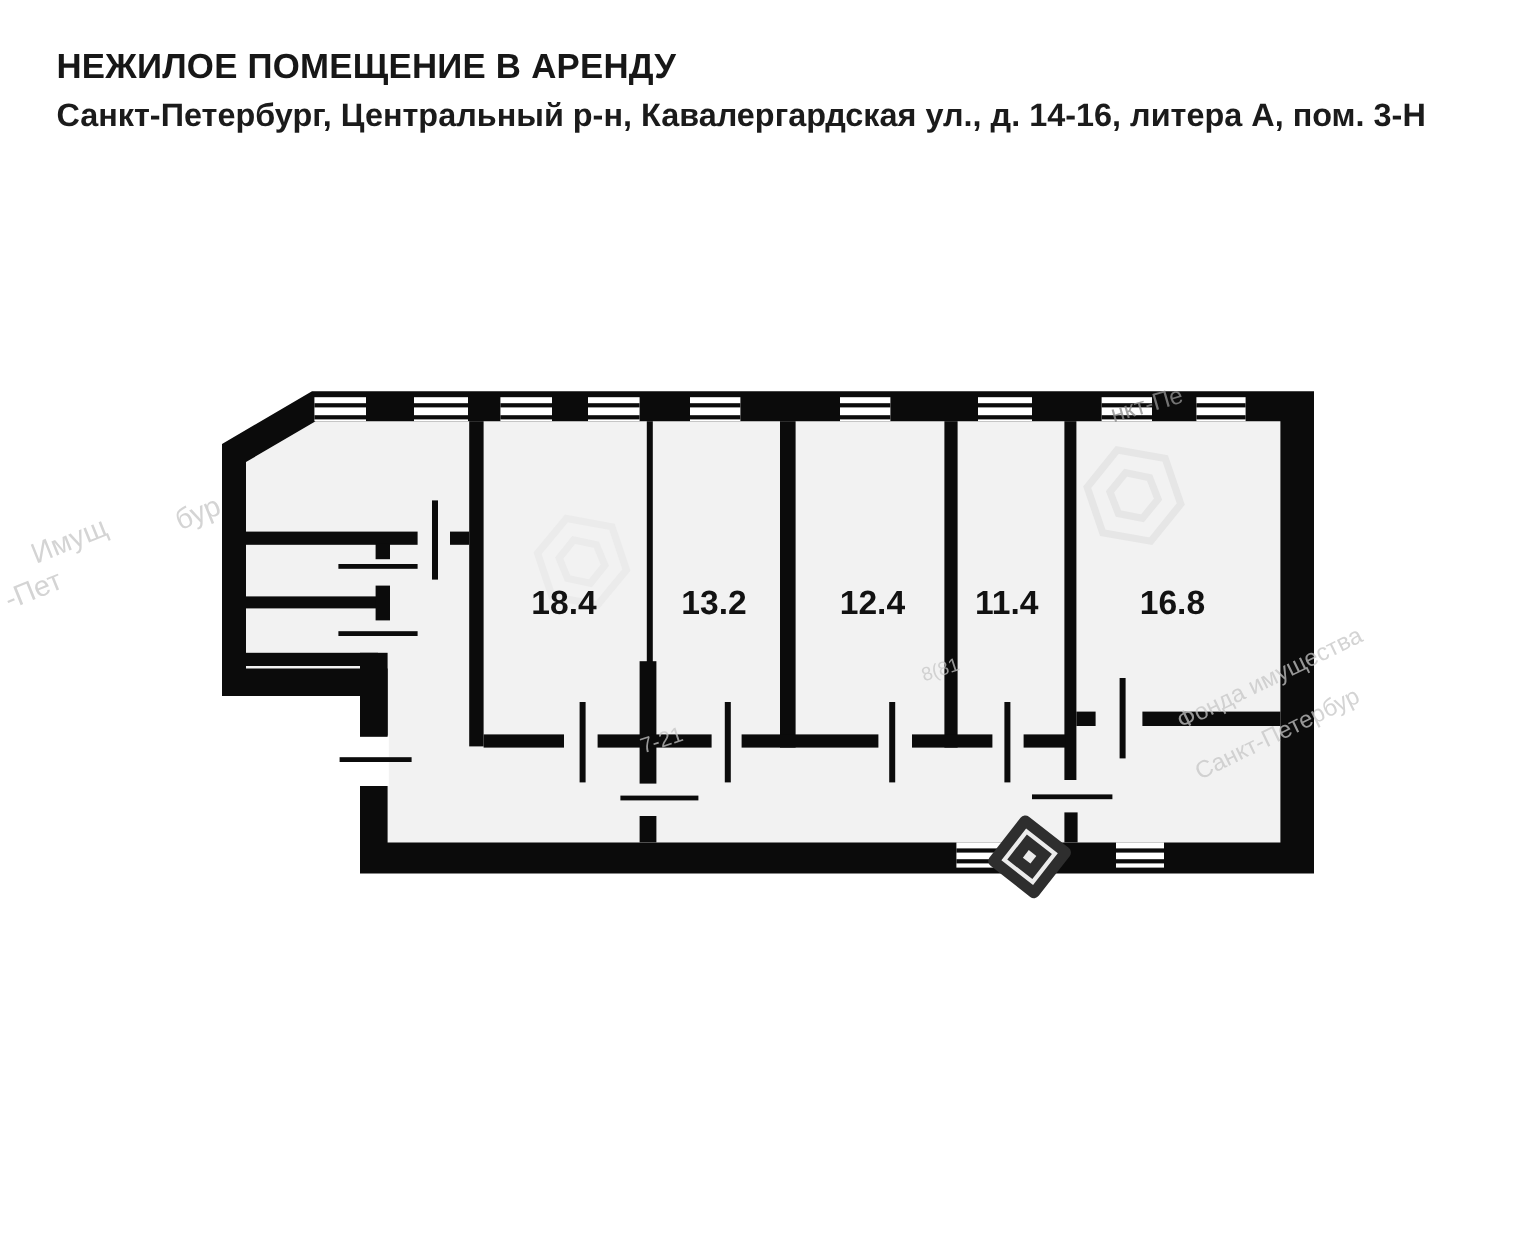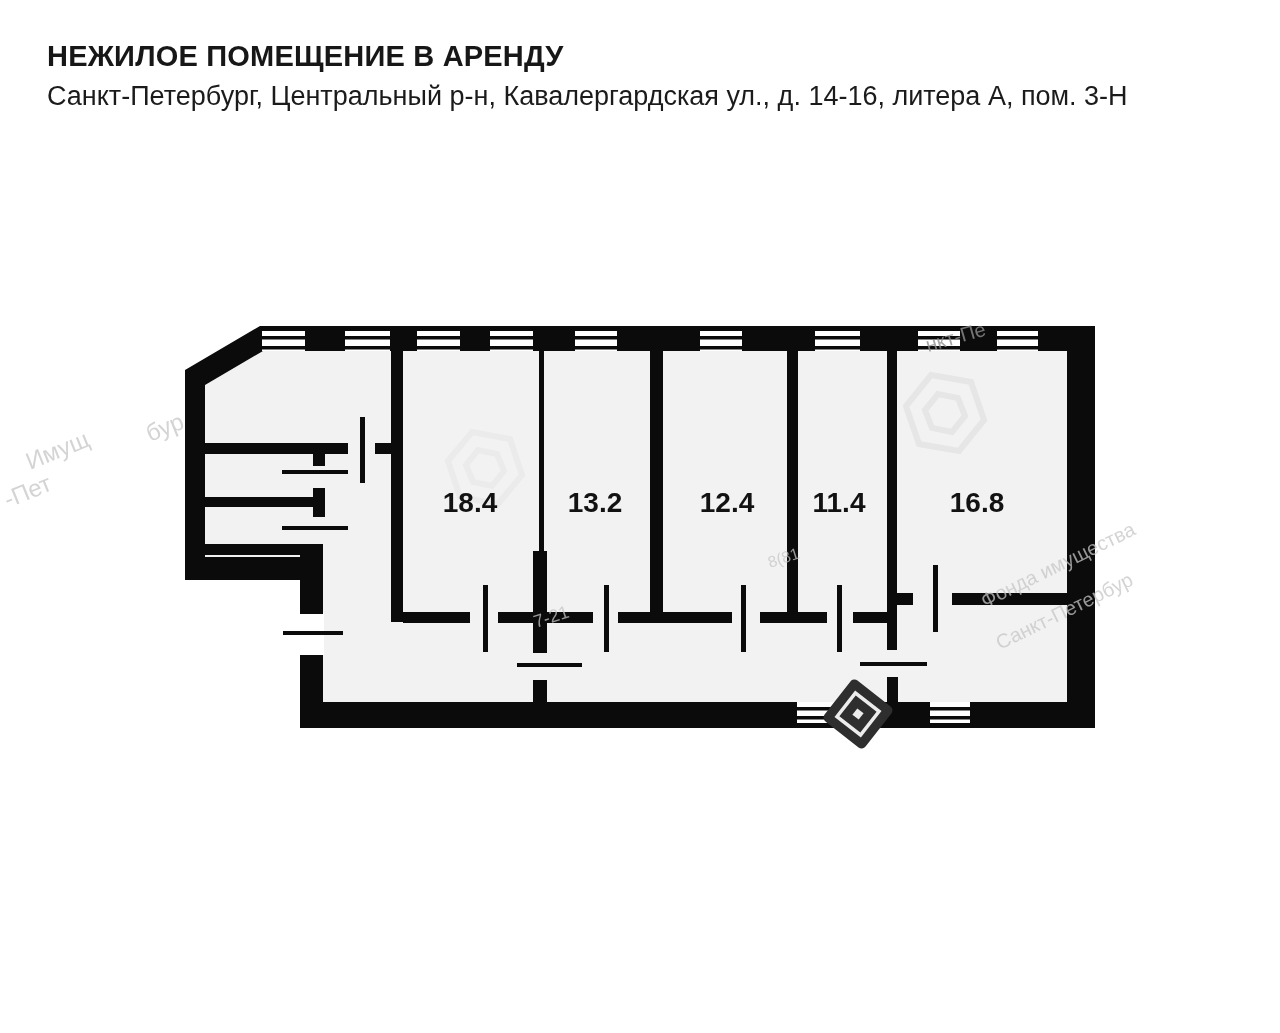--- a/index.html
+++ b/index.html
@@ -23,21 +23,21 @@
     font-weight: 700;
     color: #171717;
     letter-spacing: 0.2px;
     white-space: nowrap;
   }
   .page-address {
     position: absolute;
     left: 47px;
     top: 81px;
     font-size: 27px;
-    font-weight: 400;
+    font-weight: 700;
     color: #1b1b1b;
     white-space: nowrap;
   }
   svg.plan {
     position: absolute;
     left: 0;
     top: 0;
   }
   .wall { fill: #0b0b0b; }
   .floor { fill: #f2f2f2; }

